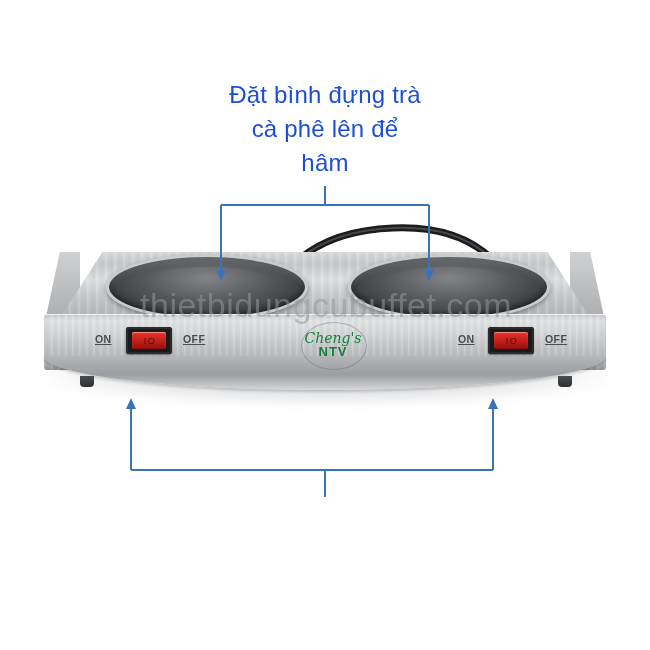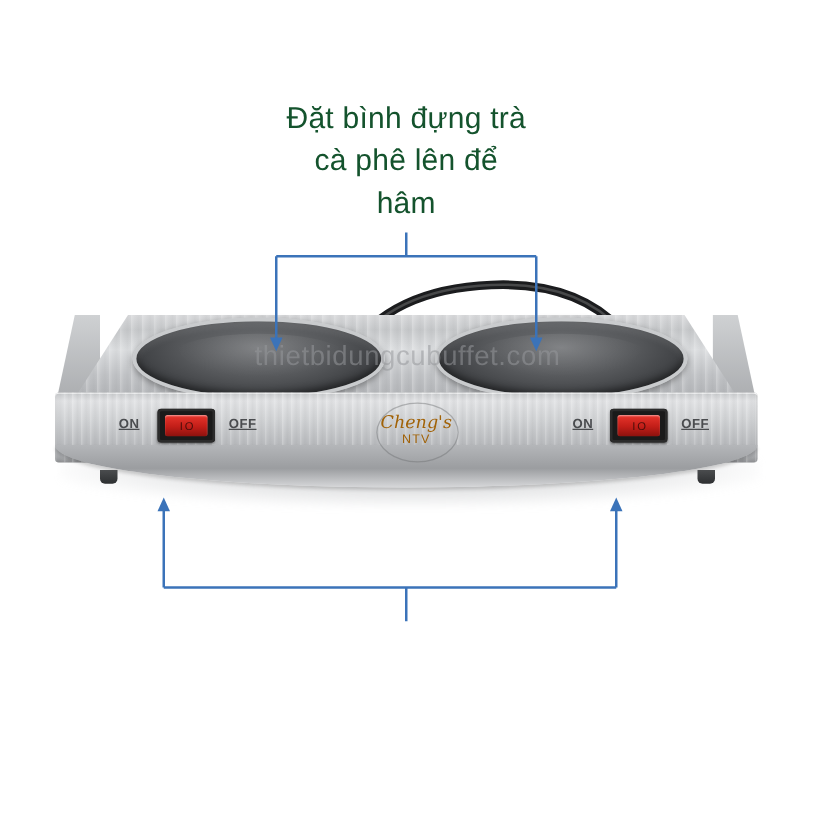--- a/index.html
+++ b/index.html
@@ -17,21 +17,21 @@
     position: relative;
     width: 650px;
     height: 650px;
     background: #ffffff;
   }
 
   
   .anno-text {
     position: absolute;
     text-align: center;
-    color: #14532d;
+    color: #1d4ed8;
     font-family: "Liberation Sans", sans-serif;
     font-size: 24px;
     line-height: 34px;
     letter-spacing: 0.2px;
     white-space: pre-line;
     user-select: none;
   }
   #anno-top {
     left: 130px;
     top: 78px;
@@ -50,25 +50,25 @@
     top: 0;
     width: 650px;
     height: 650px;
     pointer-events: none;
   }
 
   
   #watermark {
     position: absolute;
     left: 80px;
-    top: 272px;
+    top: 286px;
     width: 492px;
     text-align: center;
     color: rgba(150,152,155,0.55);
-    font-size: 22px;
+    font-size: 34px;
     font-family: "Liberation Sans", sans-serif;
     letter-spacing: 0.5px;
     user-select: none;
   }
 
   
   #product {
     position: absolute;
     left: 18px;
     top: 196px;
@@ -228,33 +228,34 @@
   #label-off-right { left: 527px; }
 
   
   #brand {
     position: absolute;
     left: 270px;
     top: 122px;
     width: 90px;
     height: 52px;
     text-align: center;
-    color: #a16207;
+    color: #15803d;
   }
   #brand .brand-name {
     font-family: "DejaVu Serif", serif;
     font-style: italic;
     font-size: 14px;
     line-height: 16px;
     margin-top: 12px;
   }
   #brand .brand-sub {
-    font-size: 10px;
+    font-size: 13px;
     letter-spacing: 1px;
     line-height: 11px;
+    font-weight: bold;
   }
   #brand .brand-ring {
     position: absolute;
     left: 13px;
     top: 4px;
     width: 64px;
     height: 46px;
     border: 1px solid rgba(110,112,115,0.45);
     border-radius: 50%;
   }

